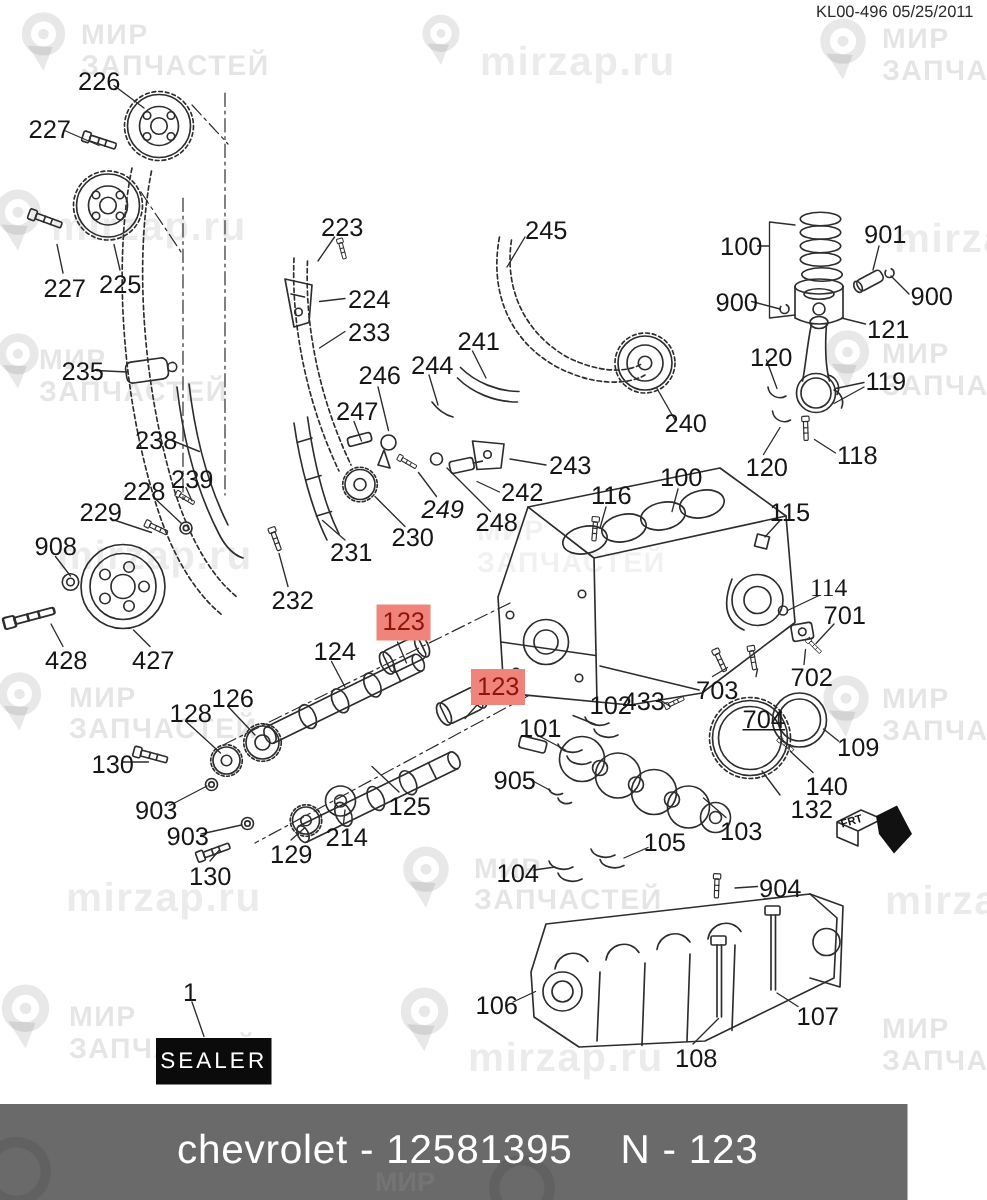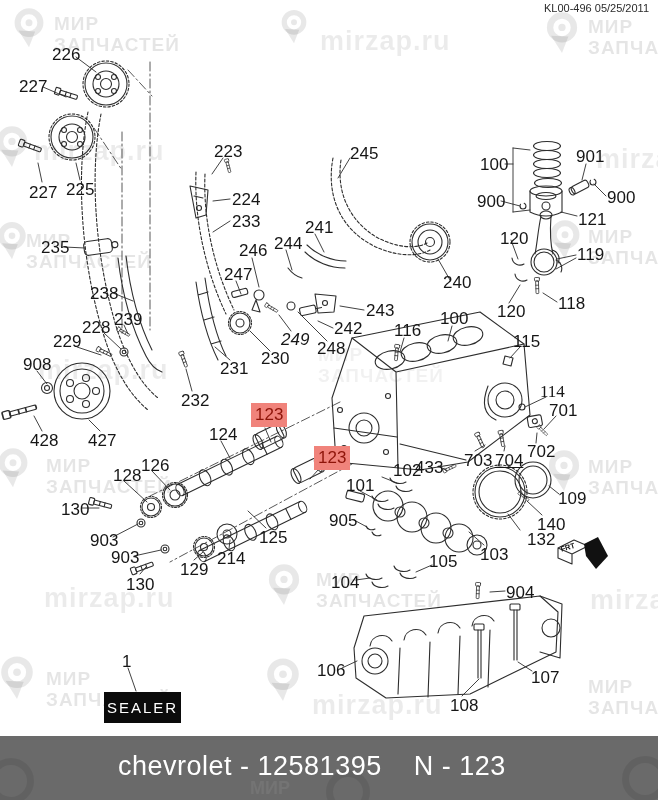--- a/index.html
+++ b/index.html
@@ -13,21 +13,21 @@
   .wm-site{font-weight:bold;font-size:27px;letter-spacing:1px;color:rgba(0,0,0,.08);white-space:nowrap;}
   .wm-faint{color:rgba(0,0,0,.055);}
   svg.wm-logo{position:absolute;color:rgba(0,0,0,.09);}
   
   #labels{position:absolute;left:0;top:0;width:658px;height:733px;z-index:5;}
   .part-label{position:absolute;font-size:17px;line-height:1;color:#161616;white-space:nowrap;}
   .part-label.hl{background:var(--hl-bg);color:var(--hl-fg);padding:3px 4px 4px;}
   .sealer-tag{position:absolute;left:104px;top:692px;width:77px;height:31px;background:#0b0b0b;
     color:#fff;font-size:15px;letter-spacing:2px;display:flex;align-items:center;justify-content:center;z-index:5;}
   
-  .footer-bar{position:absolute;left:0;top:736px;width:658px;height:64px;background:#6a6a6a;overflow:hidden;z-index:6;}
+  .footer-bar{position:absolute;left:0;top:736px;width:605px;height:64px;background:#6a6a6a;overflow:hidden;z-index:6;}
   .footer-text{position:absolute;left:118px;top:15px;font-size:27px;color:#fff;letter-spacing:.5px;white-space:nowrap;}
   .footer-text .gap{display:inline-block;width:32px;}
   .bar-wm-ring{position:absolute;border:7px solid rgba(0,0,0,.08);border-radius:50%;}
   .bar-wm-text{position:absolute;font-weight:bold;font-size:18px;color:rgba(255,255,255,.07);}
   svg.art{position:absolute;left:0;top:0;z-index:2;}
 </style>
 </head>
 <body>
 
 <div class="stage">
@@ -416,21 +416,21 @@
       <div class="part-label" style="left: 500px; top: 230px;">120</div>
       <div class="part-label" style="left: 577px; top: 246px;">119</div>
       <div class="part-label" style="left: 443px; top: 274px;">240</div>
       <div class="part-label" style="left: 558px; top: 295px;">118</div>
       <div class="part-label" style="left: 497px; top: 303px;">120</div>
       <div class="part-label" style="left: 513px; top: 333px;">115</div>
       <div class="part-label" style="left: 540px; top: 383px; font-family: Liberation Serif, serif;">114</div>
       <div class="part-label" style="left: 549px; top: 402px;">701</div>
       <div class="part-label" style="left: 527px; top: 443px;">702</div>
       <div class="part-label" style="left: 464px; top: 452px;">703</div>
-      <div class="part-label" style="left: 495px; top: 452px; text-decoration: underline;">704</div>
+      <div class="part-label" style="left: 495px; top: 471px; text-decoration: underline;">704</div>
       <div class="part-label" style="left: 415px; top: 459px;">433</div>
       <div class="part-label" style="left: 366px; top: 462px; margin-left: 27px;">102</div>
       <div class="part-label" style="left: 346px; top: 477px;">101</div>
       <div class="part-label" style="left: 209px; top: 426px;">124</div>
       <div class="part-label hl" style="left: 251px; top: 403px;">123</div>
       <div class="part-label hl" style="left: 314px; top: 446px;">123</div>
       <div class="part-label" style="left: 141px; top: 457px;">126</div>
       <div class="part-label" style="left: 113px; top: 467px;">128</div>
       <div class="part-label" style="left: 61px; top: 501px;">130</div>
       <div class="part-label" style="left: 90px; top: 532px;">903</div>

